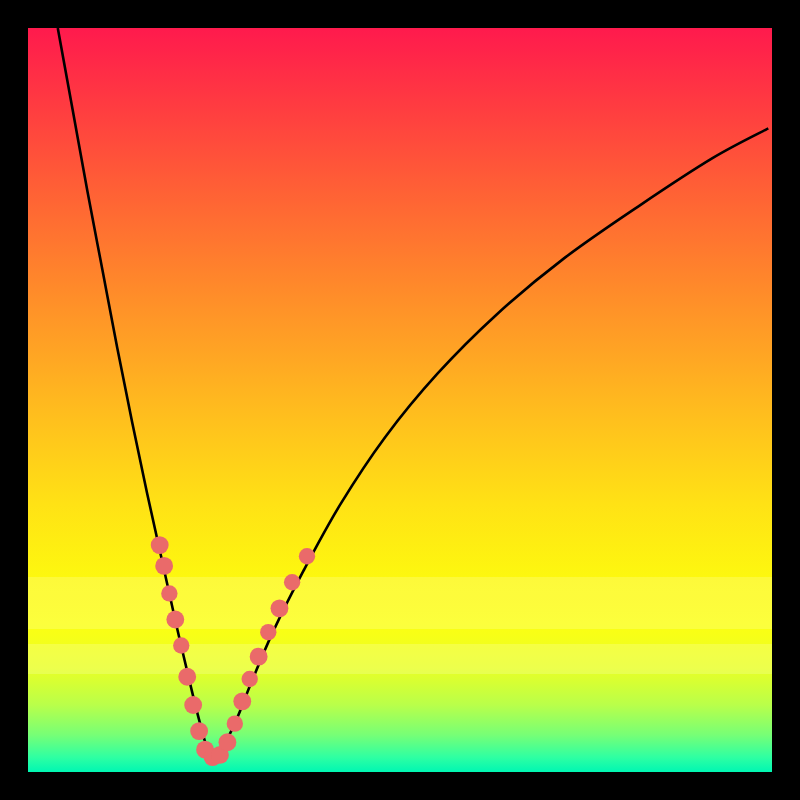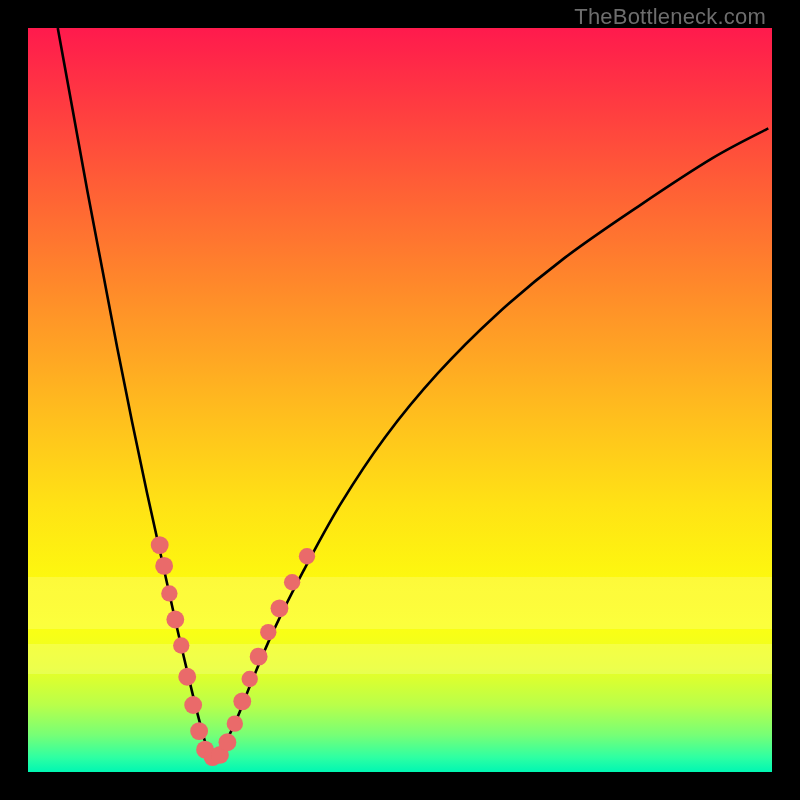--- a/index.html
+++ b/index.html
@@ -102,14 +102,13 @@
           <circle cx="221.71" cy="651.00" r="8.18" fill="#ea6a6a"></circle>
           <circle cx="230.64" cy="628.68" r="8.93" fill="#ea6a6a"></circle>
           <circle cx="240.31" cy="604.13" r="8.18" fill="#ea6a6a"></circle>
           <circle cx="251.47" cy="580.32" r="8.93" fill="#ea6a6a"></circle>
           <circle cx="264.12" cy="554.28" r="8.18" fill="#ea6a6a"></circle>
           <circle cx="279.00" cy="528.24" r="8.18" fill="#ea6a6a"></circle>
         </g>
     </svg>
   </div>
 
-  <div class="watermark">TheBottleneck.com</div>
 </div>
 
 </body></html>

